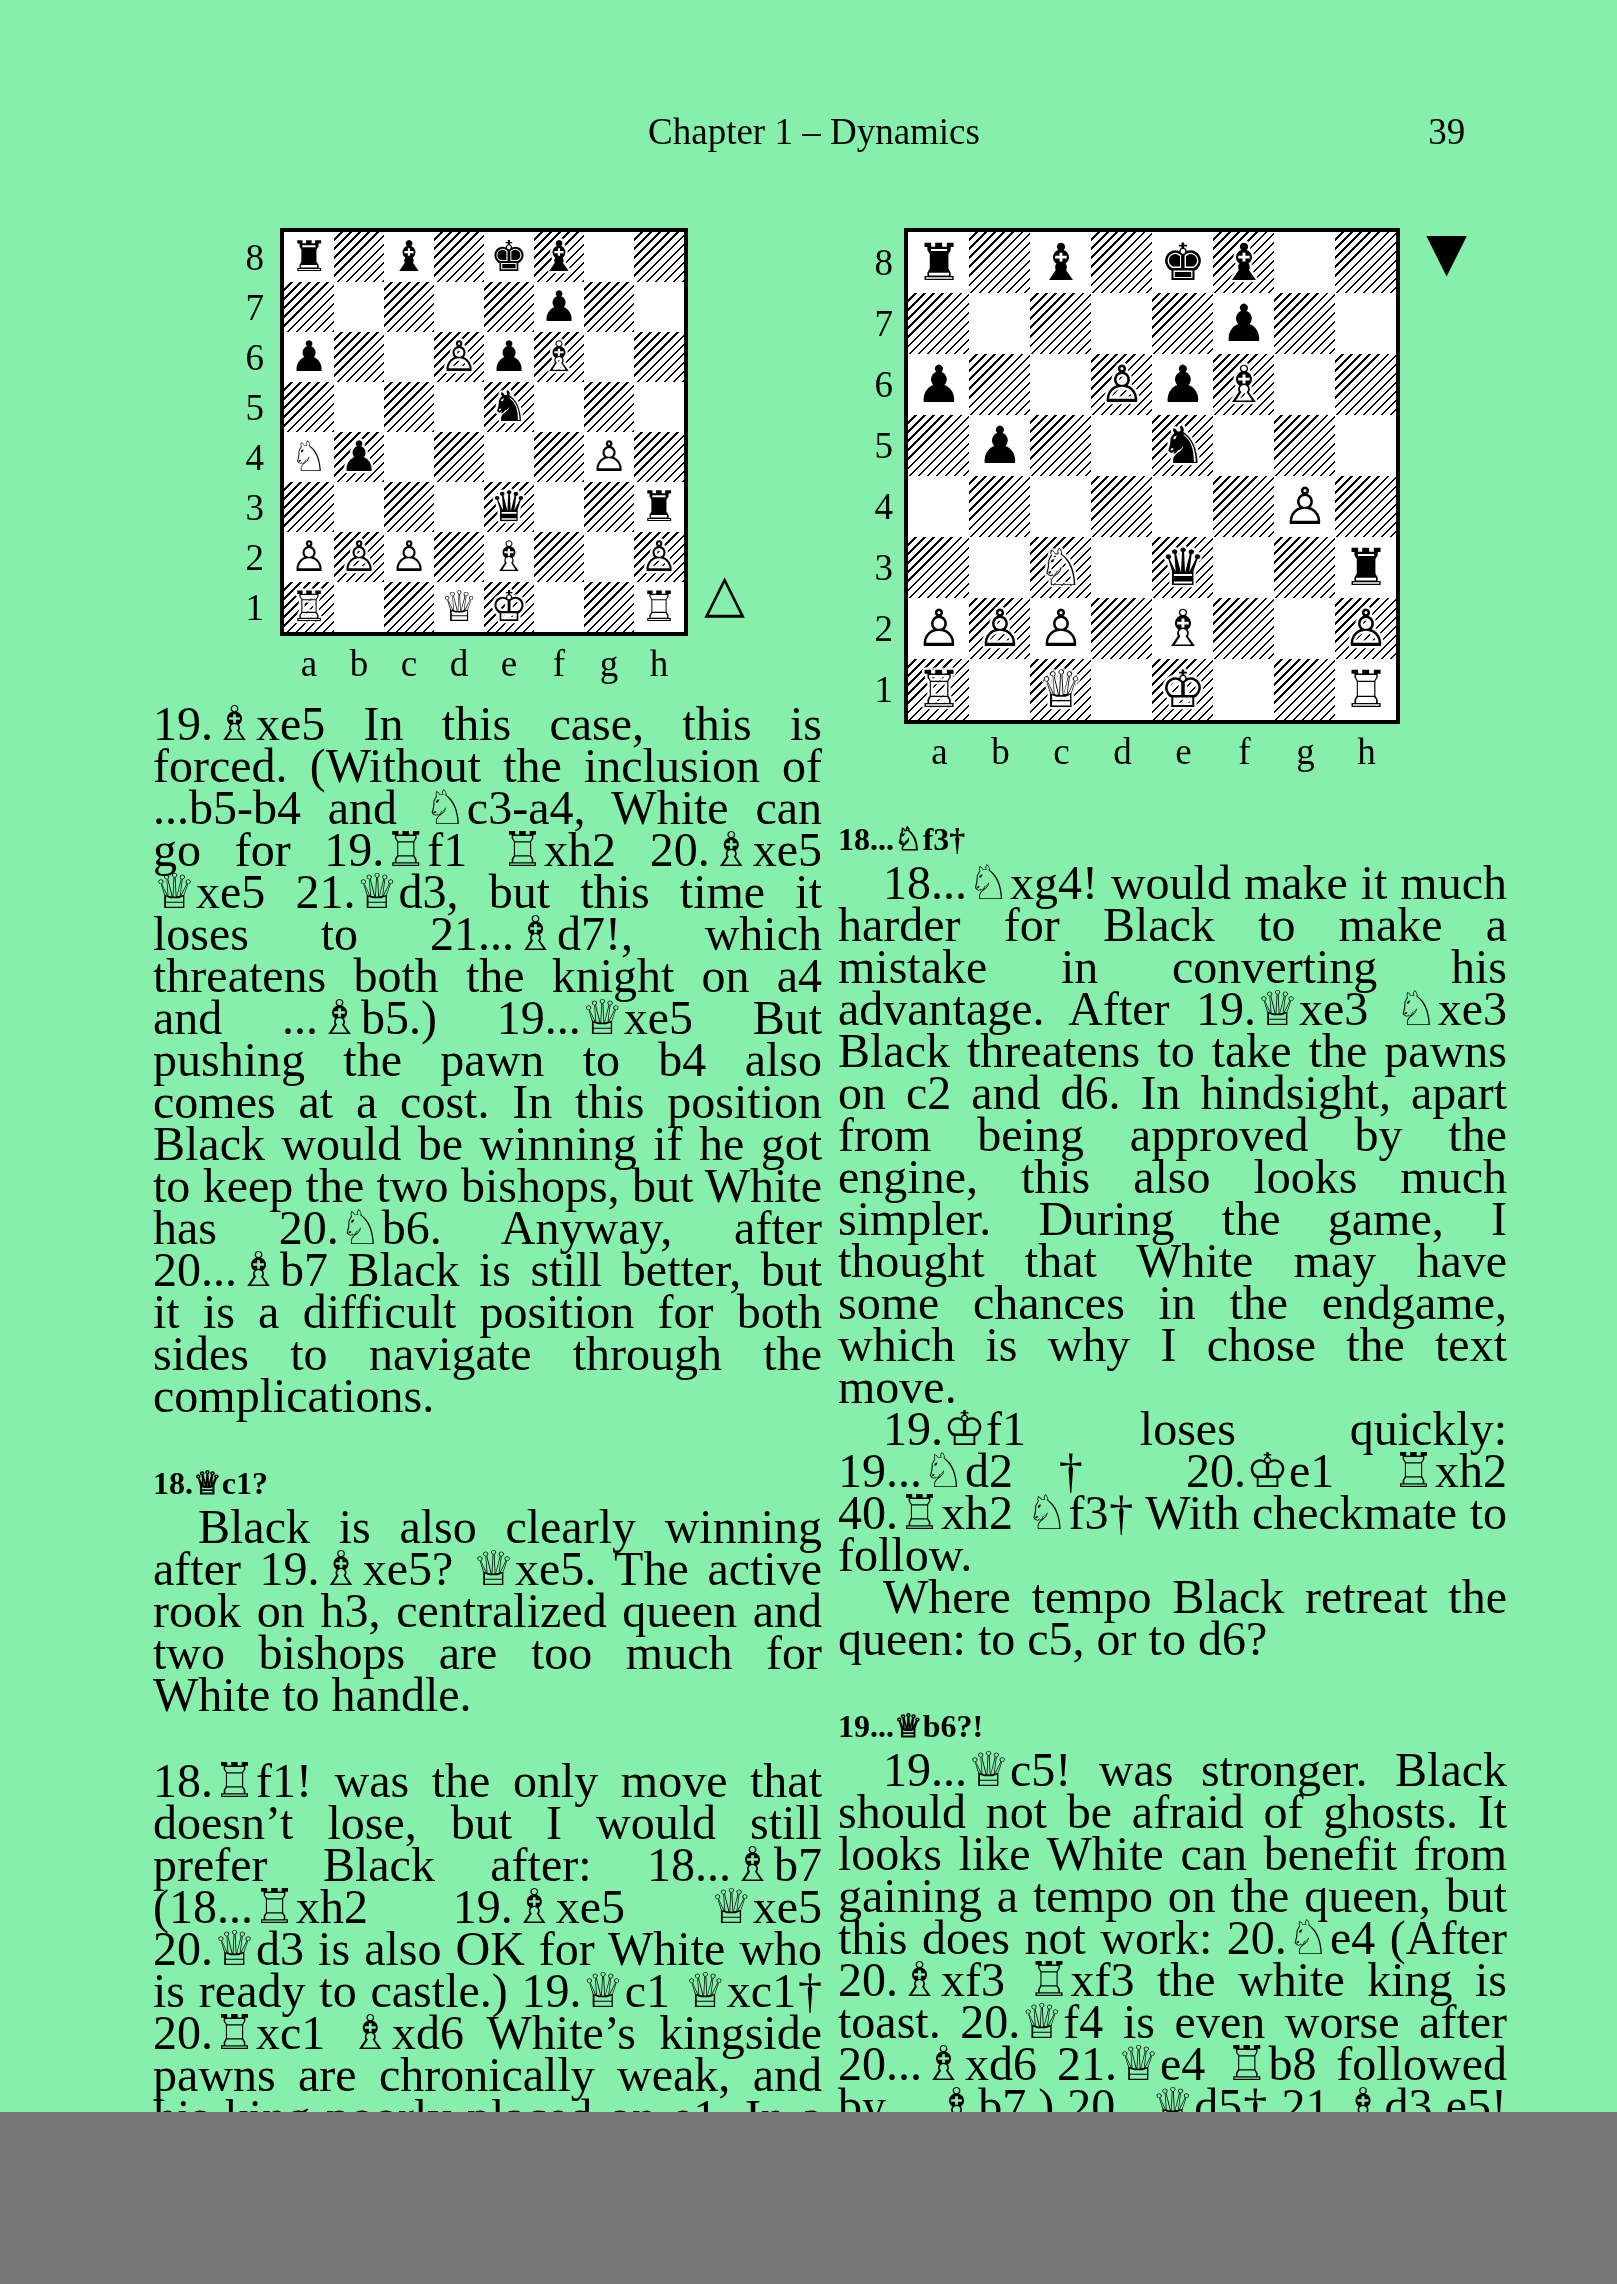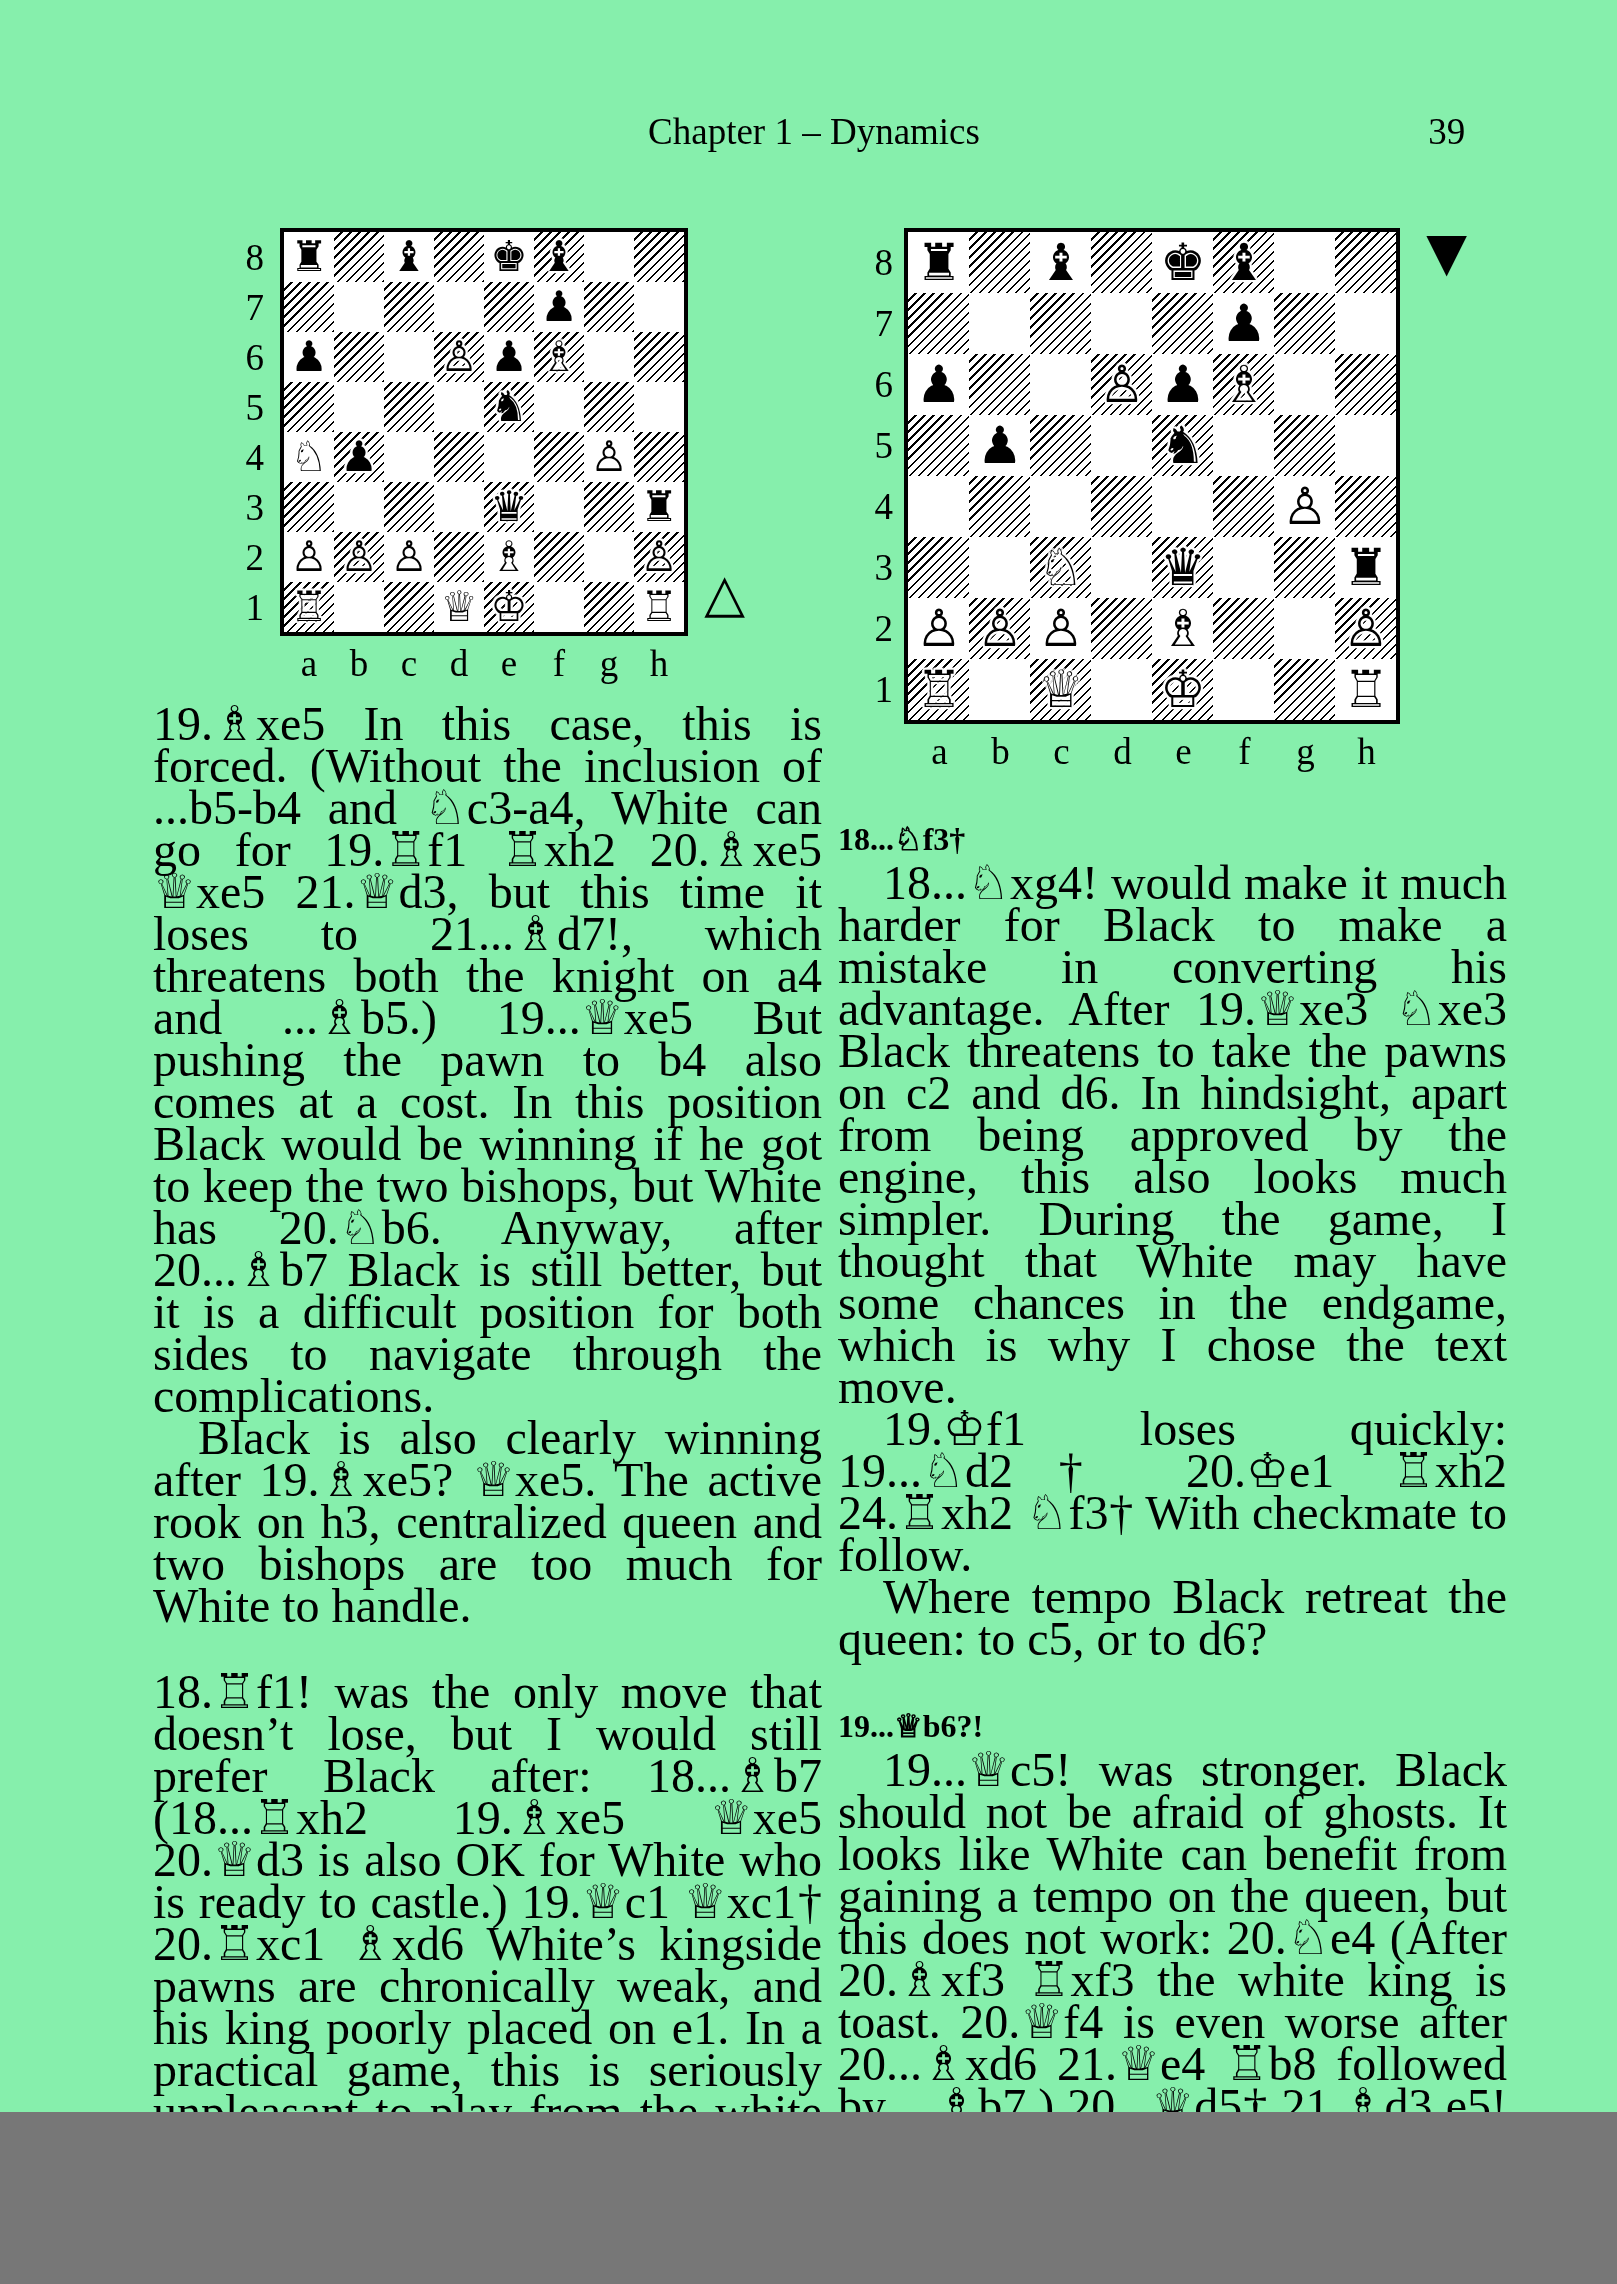--- a/index.html
+++ b/index.html
@@ -202,20 +202,21 @@
           <span>c</span>
           <span>d</span>
           <span>e</span>
           <span>f</span>
           <span>g</span>
           <span>h</span>
         </div>
         <span class="to-move white" title="White to move">△</span>
       </figure>
     <p class="para">19.♗xe5 In this case, this is forced. (Without the inclusion of ...b5-b4 and ♘c3-a4, White can go for 19.♖f1 ♖xh2 20.♗xe5 ♕xe5 21.♕d3, but this time it loses to 21...♗d7!, which threatens both the knight on a4 and ...♗b5.) 19...♕xe5 But pushing the pawn to b4 also comes at a cost. In this position Black would be winning if he got to keep the two bishops, but White has 20.♘b6. Anyway, after 20...♗b7 Black is still better, but it is a difficult position for both sides to navigate through the complications.</p>
+    <h2 class="move-heading">18.♕c1?</h2>
     <p class="para indent">Black is also clearly winning after 19.♗xe5? ♕xe5. The active rook on h3, centralized queen and two bishops are too much for White to handle.</p>
     <p class="para gap">18.♖f1! was the only move that doesn’t lose, but I would still prefer Black after: 18...♗b7 (18...♖xh2 19.♗xe5 ♕xe5 20.♕d3 is also OK for White who is ready to castle.) 19.♕c1 ♕xc1† 20.♖xc1 ♗xd6 White’s kingside pawns are chronically weak, and his king poorly placed on e1. In a practical game, this is seriously unpleasant to play from the white side.</p>
   </section>
 
   <section class="column column-right">
     <figure class="diagram diagram-2">
         <div class="board-wrap">
           <div class="ranks">
             <span>8</span>
             <span>7</span>
@@ -348,20 +349,20 @@
           <span>d</span>
           <span>e</span>
           <span>f</span>
           <span>g</span>
           <span>h</span>
         </div>
         <span class="to-move black" title="Black to move">▼</span>
       </figure>
     <h2 class="move-heading">18...♘f3†</h2>
     <p class="para indent">18...♘xg4! would make it much harder for Black to make a mistake in converting his advantage. After 19.♕xe3 ♘xe3 Black threatens to take the pawns on c2 and d6. In hindsight, apart from being approved by the engine, this also looks much simpler. During the game, I thought that White may have some chances in the endgame, which is why I chose the text move.</p>
-    <p class="para indent">19.♔f1 loses quickly: 19...♘d2† 20.♔e1 ♖xh2 24.♖xh2 ♘f3† With checkmate to follow.</p>
+    <p class="para indent">19.♔f1 loses quickly: 19...♘d2† 20.♔e1 ♖xh2 40.♖xh2 ♘f3† With checkmate to follow.</p>
     <p class="para indent">Where tempo Black retreat the queen: to c5, or to d6?</p>
     <h2 class="move-heading">19...♕b6?!</h2>
     <p class="para indent">19...♕c5! was stronger. Black should not be afraid of ghosts. It looks like White can benefit from gaining a tempo on the queen, but this does not work: 20.♘e4 (After 20.♗xf3 ♖xf3 the white king is toast. 20.♕f4 is even worse after 20...♗xd6 21.♕e4 ♖b8 followed by ...♗b7.) 20...♕d5† 21.♗d3 e5! Black opens the diagonal to bring in all his pieces to attack the king – the bishop is coming to g4.</p>
   </section>
 
 </div>
 
 
 </body></html>

